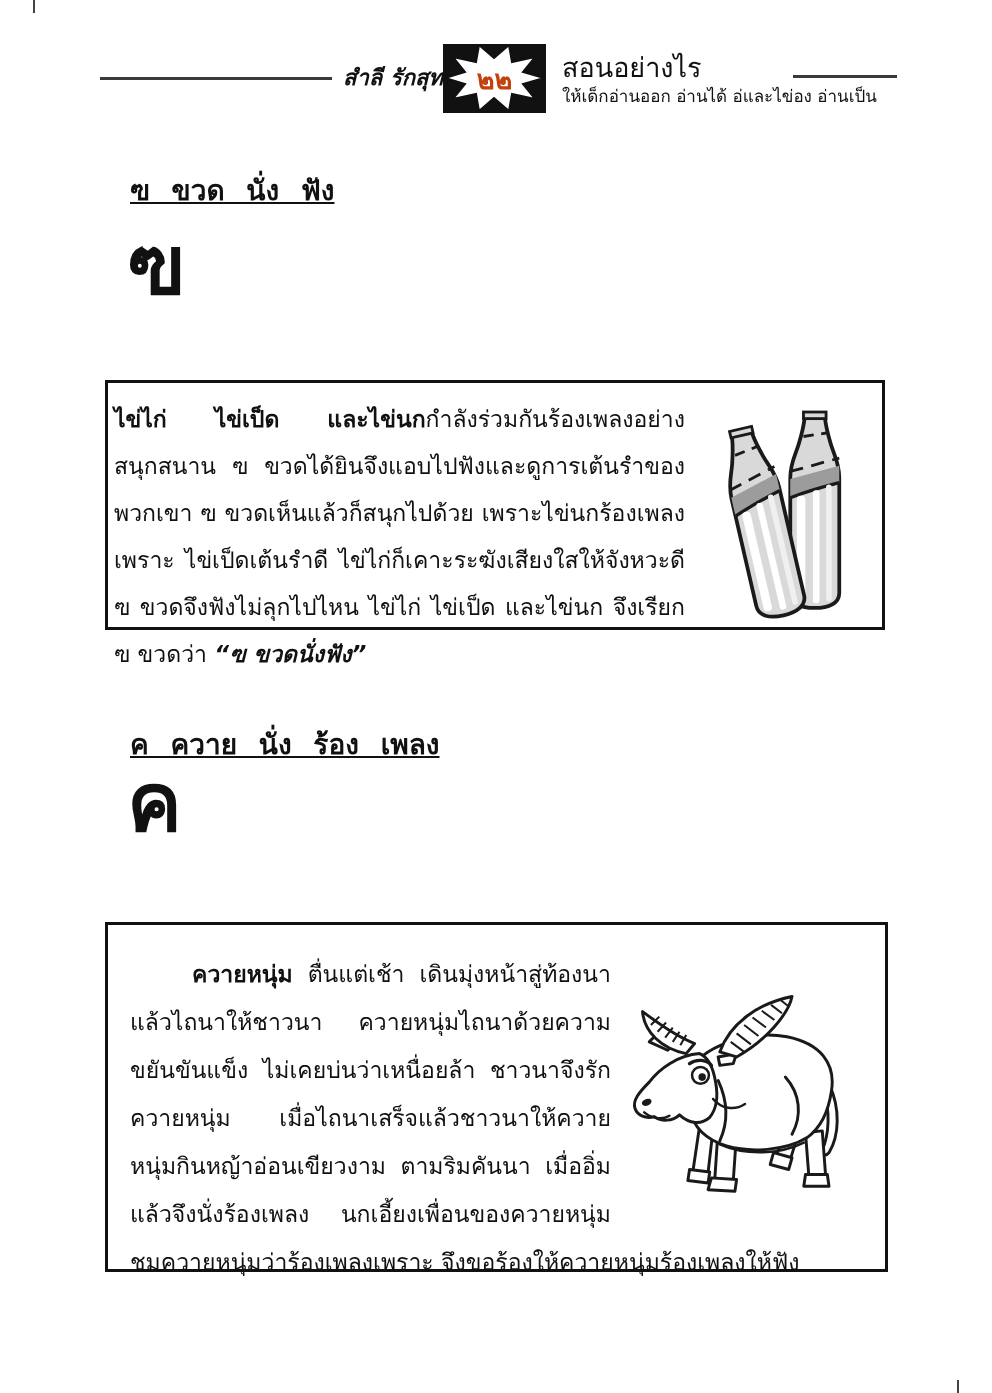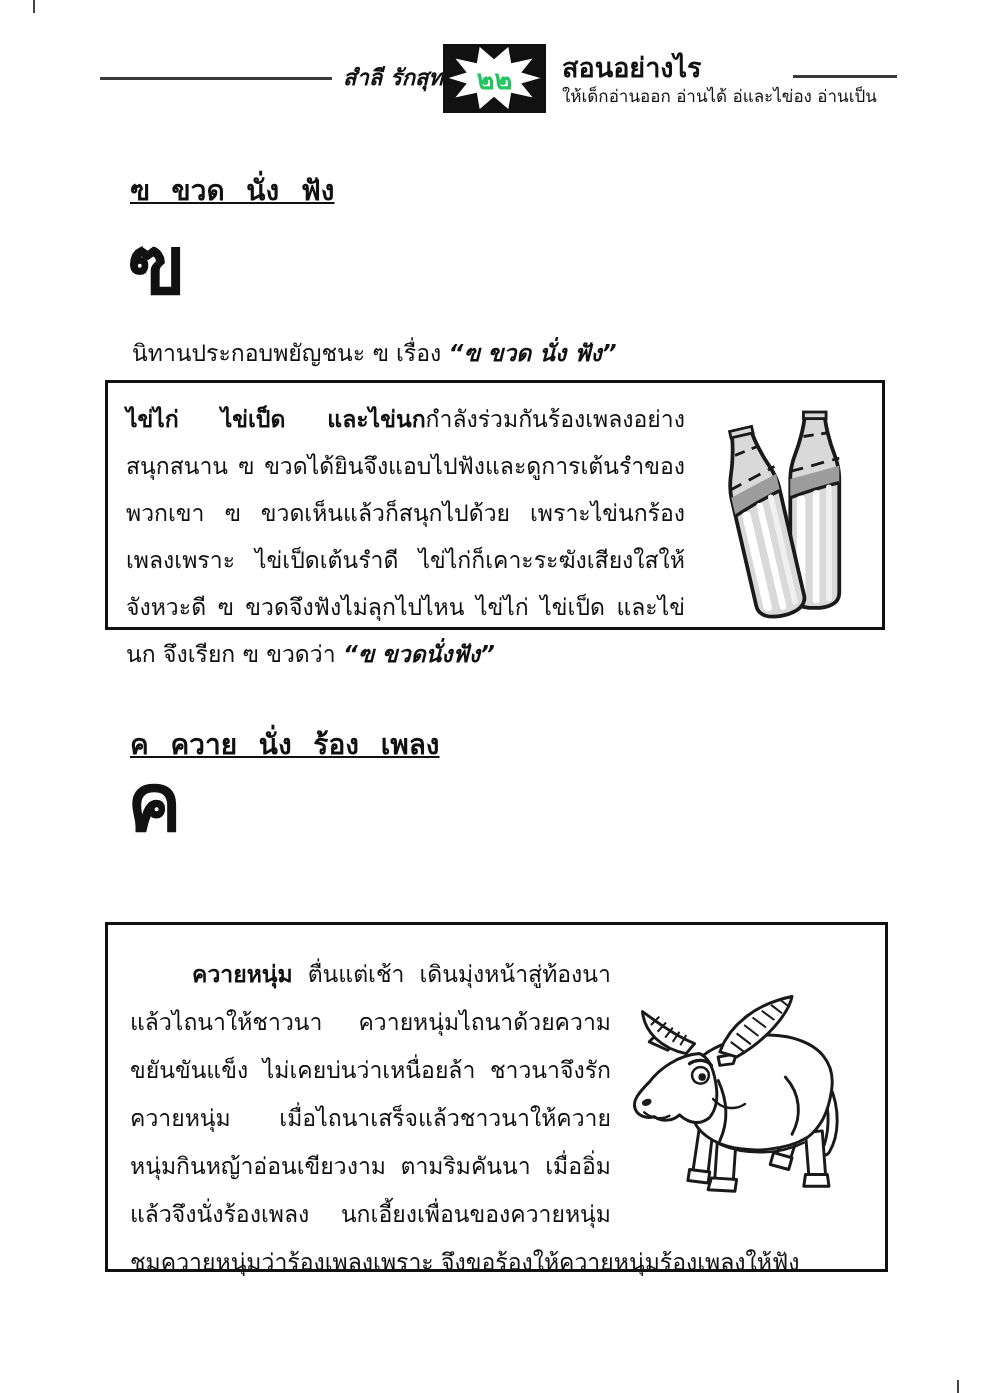--- a/index.html
+++ b/index.html
@@ -14,23 +14,23 @@
   .rule { background:#3a3a3a; height:3px; }
   .author {
     left:343px; top:60px; width:110px;
     font-family:"DejaVu Serif","Liberation Serif",serif;
     font-style:italic; font-weight:bold; font-size:22px; white-space:nowrap;
   }
   .badge { left:443px; top:44px; width:103px; height:69px; background:#111; }
   .badge svg { position:absolute; left:0; top:0; }
   .badge-num {
     position:absolute; left:0; top:14px; width:103px; text-align:center;
-    font-size:27px; font-weight:bold; color:#22c55e;
+    font-size:27px; font-weight:bold; color:#c2410c;
   }
-  .hdr-title { left:562px; top:46px; font-size:27px; font-weight:bold; white-space:nowrap; }
+  .hdr-title { left:562px; top:46px; font-size:27px; font-weight:normal; white-space:nowrap; }
   .hdr-sub   { left:562px; top:82px; font-size:17px; white-space:nowrap; }
 
   
   .sec-title { font-size:28px; font-weight:bold; word-spacing:12px; white-space:nowrap;text-decoration:underline; }
   .big-letter { font-size:82px; font-weight:bold; line-height:1; }
   .lead { font-size:23px; white-space:nowrap; }
   .lead b { font-style:italic; }
 
   .story-box {
     border:3px solid #111; box-sizing:border-box; background:#fff;
@@ -68,25 +68,22 @@
 
   <div class="abs hdr-title">สอนอย่างไร</div>
   <div class="abs hdr-sub">ให้เด็กอ่านออก อ่านได้ อ่และไข่อง อ่านเป็น</div>
 
   <div class="abs rule" style="left:793px; top:75px; width:104px;"></div>
 
   <div class="abs sec-title" style="left:130px; top:168px;">ฃ ขวด นั่ง ฟัง</div>
 
   <div class="abs big-letter" style="left:127px; top:225px;">ฃ</div>
 
-  <div class="abs lead" style="left:132px; top:335px;">
-    <span>นิทานประกอบพยัญชนะ ฃ เรื่อง </span><b>“ฃ ขวด นั่ง ฟัง”</b>
-  </div>
 
-  <div class="abs story-box box1" style="left:105px; top:380px; width:780px; height:250px; padding:13px 16px 0 18px;">
+  <div class="abs story-box box1" style="left:105px; top:380px; width:780px; height:250px; padding:13px 16px 0 6px;">
 
     <svg class="illu illu-bottles" viewBox="0 0 185 242">
 
       <g transform="translate(131,16)">
         <path d="M -10,2 L 10,2 L 11,9 C 12,17 14,25 17,35 C 21,48 26,55 26,71 L 26,193 C 26,204 15,209 0,209 C -15,209 -26,204 -26,193 L -26,71 C -26,55 -21,48 -17,35 C -14,25 -12,17 -11,9 Z" fill="#d9d9d9" stroke="#1a1a1a" stroke-width="4" stroke-linejoin="round"></path>
         <polygon points="-26,72 26,58 26,76 -26,92" fill="#9c9c9c"></polygon>
         <path d="M -26,92 C -10,86 10,80 26,76" fill="none" stroke="#1a1a1a" stroke-width="3.5"></path>
         <path d="M -26,64 C -10,60 10,54 26,50" fill="none" stroke="#1a1a1a" stroke-width="3" stroke-dasharray="14 9"></path>
         <path d="M -12,27 L 14,23" fill="none" stroke="#1a1a1a" stroke-width="3" stroke-dasharray="11 8"></path>
         <rect x="-19" y="90" width="9" height="112" rx="4" fill="#ffffff"></rect>

